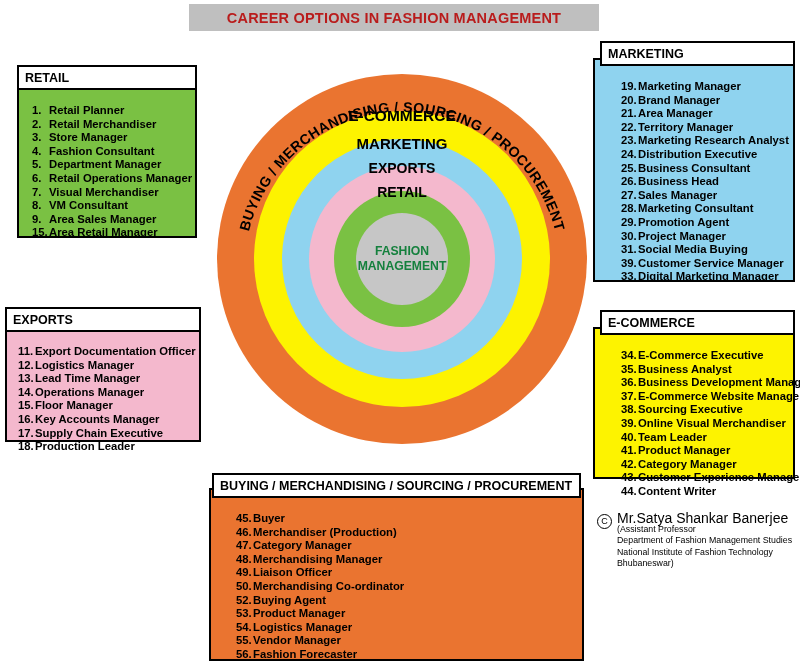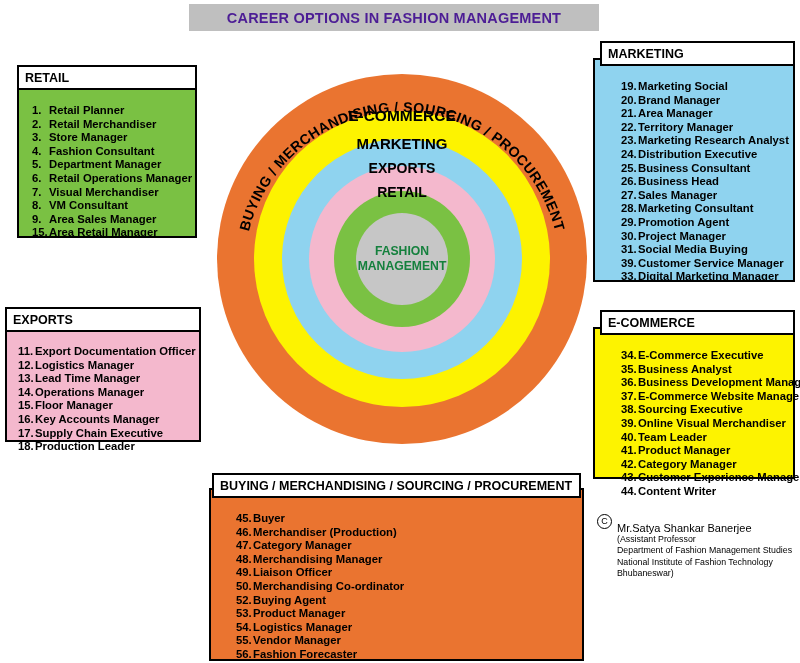--- a/index.html
+++ b/index.html
@@ -29,21 +29,21 @@
     width: 410px;
     height: 27px;
     background: #bfbfbf;
     display: flex;
     align-items: center;
     justify-content: center;
   }
   .title-bar .title-text {
     font-size: 14.5px;
     font-weight: bold;
-    color: #4c1d95;
+    color: #b91c1c;
     letter-spacing: 0.2px;
   }
 
   
   .card {
     position: absolute;
     box-sizing: border-box;
     border: 2px solid #000;
   }
   .card-header {
@@ -279,22 +279,21 @@
     margin-top: 1px;
     color: #000;
   }
   .credit-lines div {
     font-size: 8.8px;
     color: #000;
     line-height: 11.2px;
     white-space: nowrap;
   }
   .credit-lines div.first {
-    font-size: 11px;
-    margin-top: 10px;
+    font-size: 14px;
   }
 </style>
 </head>
 <body>
 
 <div class="page">
 
   <div class="title-bar">
     <span class="title-text">CAREER OPTIONS IN FASHION MANAGEMENT</span>
   </div>
@@ -415,21 +414,21 @@
       </li>
   </ul>
 
   <div class="card" id="marketing-card"></div>
   <div class="card-header" id="marketing-header">
     <span>MARKETING</span>
   </div>
   <ul class="list" id="marketing-list">
     <li>
         <span class="num">19.</span>
-        <span>Marketing Social</span>
+        <span>Marketing Manager</span>
       </li>
     <li>
         <span class="num">20.</span>
         <span>Brand Manager</span>
       </li>
     <li>
         <span class="num">21.</span>
         <span>Area Manager</span>
       </li>
     <li>

